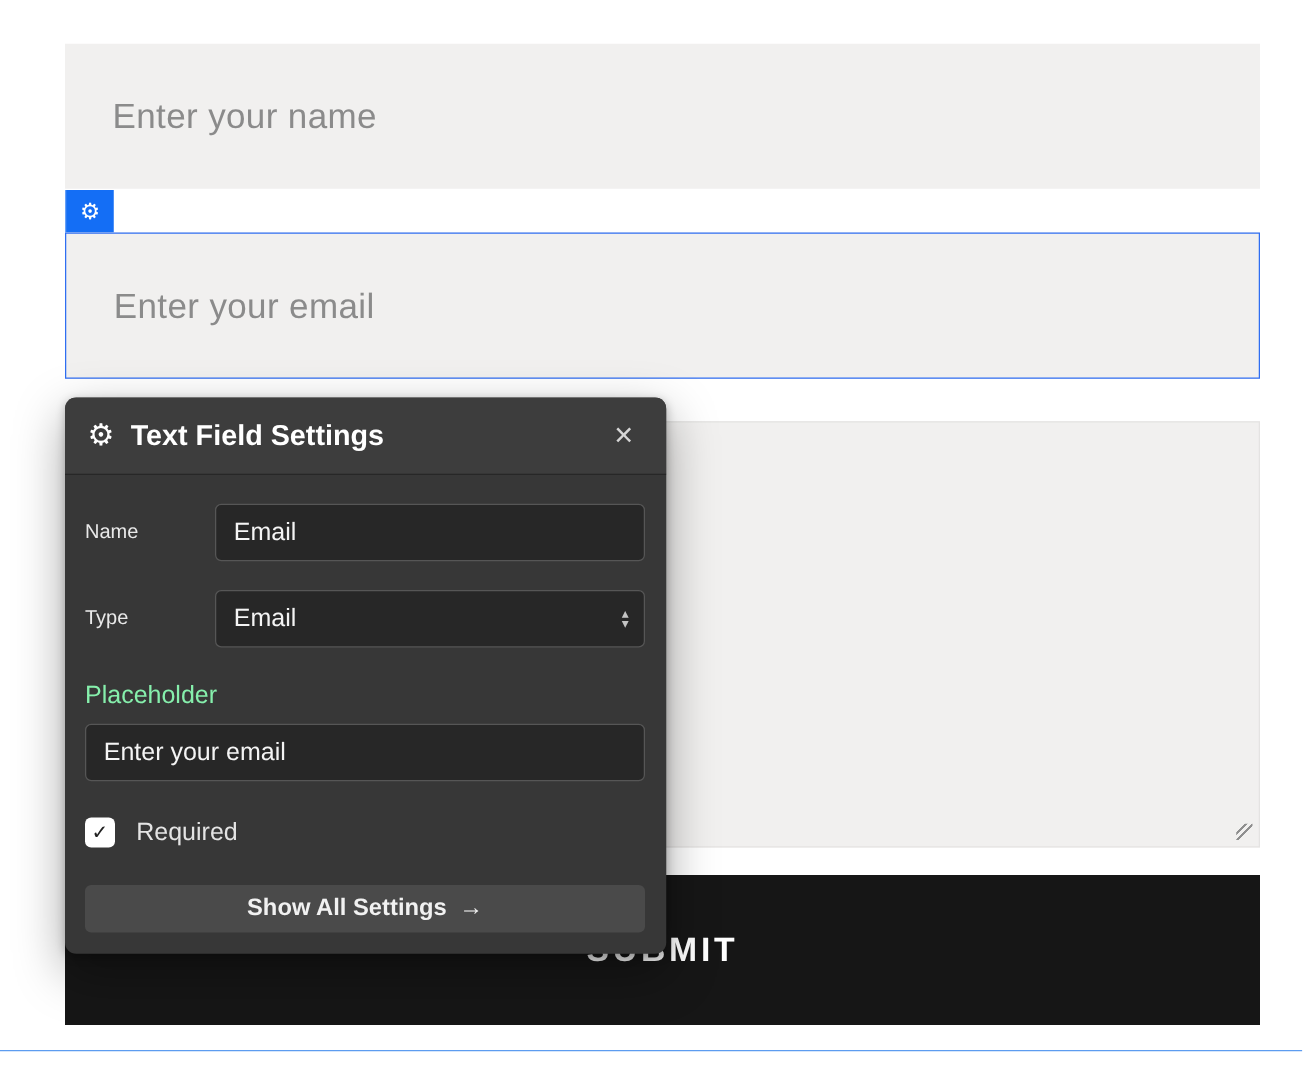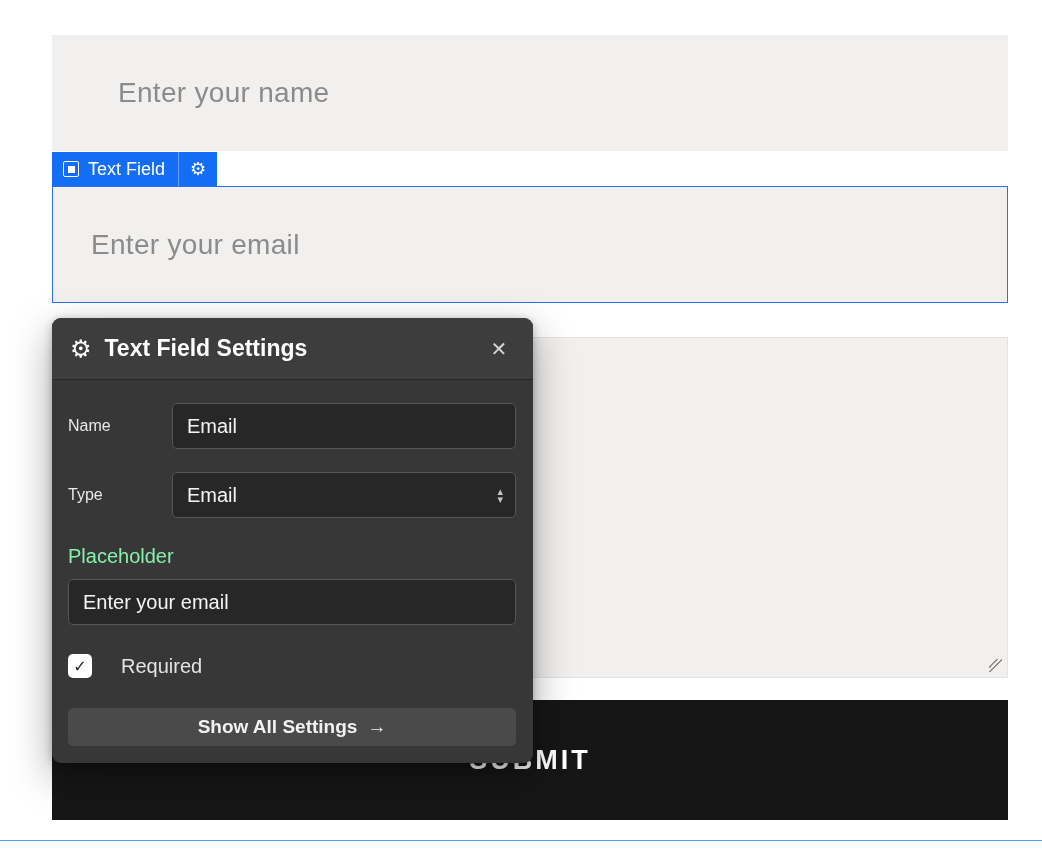--- a/index.html
+++ b/index.html
@@ -15,21 +15,21 @@
   .field-wrap {
     position:absolute; left:52px; width:956px; background:#f1f0ef;
   }
   .field-wrap input {
     width:100%; height:100%; border:none; outline:none; background:transparent;
     font-family:inherit; font-size:28px; color:#444; padding:0 38px;
     letter-spacing:0.3px;
   }
   .field-wrap input::placeholder { color:#8b8b8b; opacity:1; }
 
-  .name-field { top:35px; height:116px;padding-left:28px; }
+  .name-field { top:35px; height:116px; }
   .email-field { top:186px; height:117px; border:1px solid #2f6ef2; }
 
   .textarea-field {
     position:absolute; left:52px; top:337px; width:956px; height:341px;
     background:#f1f0ef; border:1px solid #e4e3e2;
   }
   .resize-grip {
     position:absolute; right:5px; bottom:5px; width:13px; height:13px;
     background:
       linear-gradient(135deg, transparent 0 5px, #8f8f8f 5px 6.5px, transparent 6.5px 9px, #8f8f8f 9px 10.5px, transparent 10.5px);
@@ -111,44 +111,38 @@
   .full-input { display:block; width:100%; margin-top:11px; }
 
   .check-row { display:flex; align-items:center; gap:17px; margin-top:29px; cursor:pointer; }
   .check-row + .check-row { margin-top:24px; }
   .cbox {
     width:24px; height:24px; border-radius:5px; display:flex;
     align-items:center; justify-content:center; cursor:pointer;
   }
   .cbox.checked { background:#ffffff; color:#222; font-size:16px; font-weight:700; }
   .cbox.unchecked { background:#262626; border:1px solid #5a5a5a; }
-  .check-row .c-label { font-size:20px; color:#e4e4e4;margin-left:12px; }
+  .check-row .c-label { font-size:20px; color:#e4e4e4; }
 
   .show-all {
     margin-top:30px; width:100%; height:38px; background:#4a4a4a; border:none;
     border-radius:5px; color:#f1f1f1; font-size:19px; font-family:inherit;
     display:flex; align-items:center; justify-content:center; gap:10px; cursor:pointer;font-weight:bold;
   }
 </style>
 </head>
 <body>
 
 <div class="canvas">
 
   <div class="field-wrap name-field">
     <input type="text" placeholder="Enter your name" style="">
   </div>
 
   <div class="badge">
-    <div class="badge-main">
-      <span class="tf-icon">
-          <i></i>
-        </span>
-      <span>Text Field</span>
-    </div>
     <div class="badge-sep"></div>
     <div class="badge-gear">
       <span>⚙</span>
     </div>
   </div>
 
   <div class="field-wrap email-field">
     <input type="text" placeholder="Enter your email" style="">
   </div>
 

